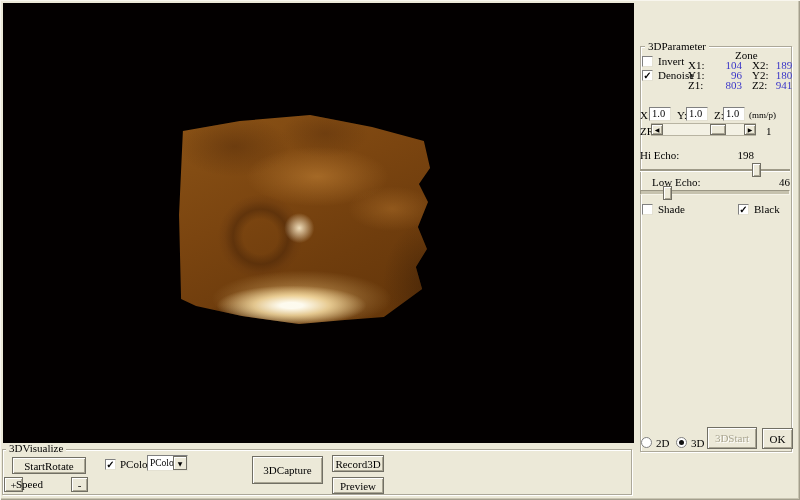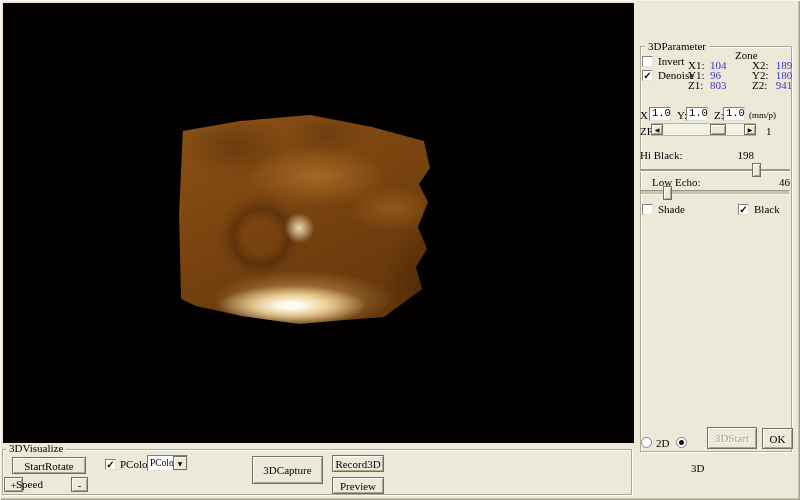--- a/index.html
+++ b/index.html
@@ -69,21 +69,21 @@
     border:1px solid #808080; border-radius:50%;
   }
   .radio .dot { display:none; position:absolute; left:2px; top:2px; width:5px; height:5px;
     border-radius:50%; background:#111; }
   .radio.on .dot { display:block; }
   .lbl { position:absolute; white-space:nowrap; line-height:11px; }
   .sunken {
     position:absolute; background:#fff;
     border:1px solid #808080; border-bottom-color:#E4E1D2; border-right-color:#E4E1D2;
     font-size:10.5px; padding-left:2px; line-height:11px;
-    font-family:Liberation Mono, monospace;
+    font-family:Liberation Serif, serif;
   }
   
   .scrollbar { position:absolute; background:#F3F1E4; border:1px solid #B8B4A2; }
   .sb-arrow {
     position:absolute; top:0; width:12px; height:100%;
     background:#ECE9D8; border:1px solid #716F64;
     box-shadow: inset 1px 1px 0 #fff, inset -1px -1px 0 #A9A593;
     font-size:6px; display:flex; align-items:center; justify-content:center;
     font-family:"DejaVu Sans", sans-serif;
   }
@@ -109,21 +109,21 @@
   .combo .drop {
     position:absolute; right:0; top:0; width:14px; height:100%;
     background:#ECE9D8; border:1px solid #716F64;
     box-shadow: inset 1px 1px 0 #fff;
     font-size:6px; display:flex; align-items:center; justify-content:center;
     font-family:"DejaVu Sans", sans-serif;
   }
   .zone-grid { position:absolute; left:688px; top:60px; width:106px; }
   .zone-row { height:10px; line-height:10px; display:flex; }
   .zone-row .zl1 { width:22px; }
-  .zone-row .zv1 { width:32px; text-align:left; }
+  .zone-row .zv1 { width:32px; text-align:right; }
   .zone-row .zgap { width:10px; }
   .zone-row .zl2 { width:22px; }
   .zone-row .zv2 { width:20px; text-align:center; }
   .zval { color:#3A35C8; }
   .small { font-size:9px; }
 </style>
 </head>
 <body>
 
 <div class="frame"></div>
@@ -179,21 +179,21 @@
 <span class="lbl small" style="left:749px; top:110px;">(mm/p)</span>
 
 <span class="lbl" style="left:640px; top:126px;">ZRate</span>
 <div class="scrollbar" style="left:651px; top:123px; width:105px; height:13px;">
   <span class="sb-arrow" style="left:-1px;">◀</span>
   <span class="sb-thumb" style="left:58px;"></span>
   <span class="sb-arrow" style="right:-1px;">▶</span>
 </div>
 <span class="lbl" style="left:766px; top:126px;">1</span>
 
-<span class="lbl" style="left:640px; top:150px;">Hi Black:</span>
+<span class="lbl" style="left:640px; top:150px;">Hi Echo:</span>
 <span class="lbl" style="left:732px; top:150px; width:22px; text-align:right;">198</span>
 <div class="slider-wrap" style="left:640px; top:163px; width:150px;">
   <div class="track-thin" style="left:0; right:0; top:6px;"></div>
   <span class="sl-thumb" style="left: calc(77.6471% - 4.5px);"></span>
 </div>
 
 <span class="lbl" style="left:640px; top:177px;padding-left:12px;">Low Echo:</span>
 <span class="lbl" style="left:768px; top:177px; width:22px; text-align:right;">46</span>
 <div class="slider-wrap" style="left:640px; top:186px; width:150px;">
   <div class="track-groove" style="left:0; right:0; top:4px;"></div>
@@ -211,21 +211,21 @@
 <span class="lbl" style="left:754px; top:204px;">Black</span>
 
 <span class="radio" style="left:641px; top:437px;">
   
 </span>
 <span class="lbl" style="left:656px; top:438px;">2D</span>
 
 <span class="radio on" style="left:676px; top:437px;">
   <span class="dot"></span>
 </span>
-<span class="lbl" style="left:691px; top:438px;margin-top:25px;">3D</span>
+<span class="lbl" style="left:691px; top:438px;">3D</span>
 
 <button class="btn disabled" style="left:707px; top:427px; width:50px; height:22px;">3DStart</button>
 <button class="btn" style="left:762px; top:428px; width:31px; height:21px;">OK</button>
 
 <div class="groupbox" style="left:2px; top:449px; width:630px; height:46px;"></div>
 <span class="grouplabel" style="left:6px; top:443px;">3DVisualize</span>
 
 <button class="btn" style="left:12px; top:457px; width:74px; height:17px;">StartRotate</button>
 
 <button class="btn" style="left:4px; top:477px; width:19px; height:15px;">+</button>

